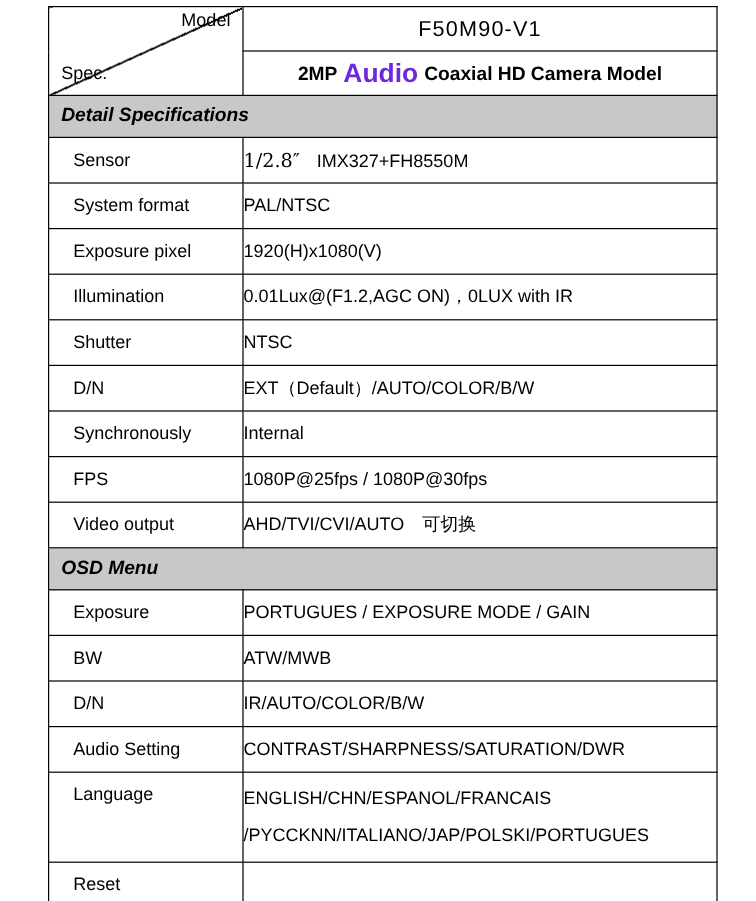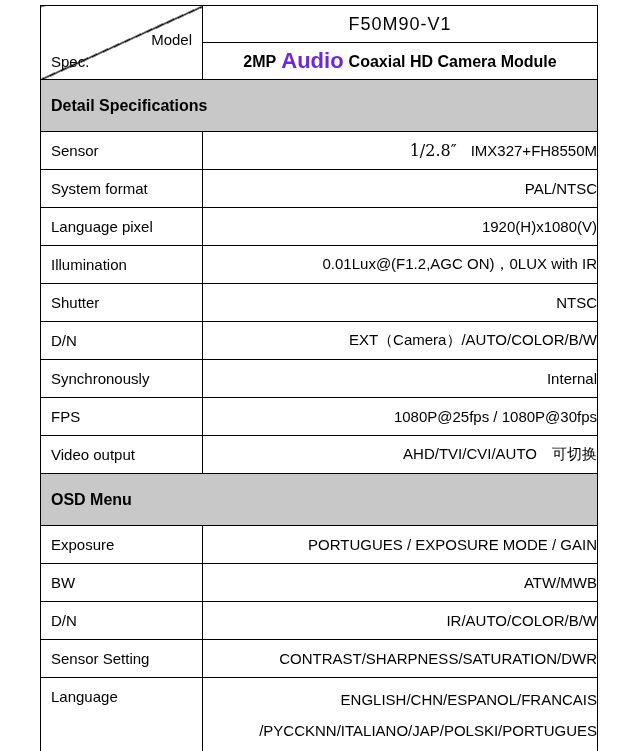--- a/index.html
+++ b/index.html
@@ -25,21 +25,21 @@
   td.diag-cell {
     position: relative;
     background:
       linear-gradient(to bottom right,
         rgba(0,0,0,0) calc(50% - 0.8px),
         #000 calc(50% - 0.8px),
         #000 calc(50% + 0.8px),
         rgba(0,0,0,0) calc(50% + 0.8px));
     font-size: 15px;
   }
-  .diag-model { position: absolute; top: 25px; right: 10px; }
+  .diag-model { position: absolute; top: 3px; right: 10px; }
   .diag-spec  { position: absolute; bottom: 9px; left: 10px; }
   td.model-cell {
     text-align: center;
     font-weight: normal;
     font-size: 18px;
     letter-spacing: 1px;
   }
   td.subtitle-cell {
     text-align: center;
     font-weight: bold;
@@ -47,39 +47,39 @@
     white-space: nowrap;
   }
   td.subtitle-cell .audio-red {
     color: #6d28d9;
     font-size: 22px;
     margin: 0 5px;
     vertical-align: -1px;
   }
 
   
-  tr.section-row { height: 52px; }
+  tr.section-row { height: 35px; font-style: italic; }
   tr.section-row td {
     background: #C8C8C8;
     font-weight: bold;
     font-size: 16px;
     padding-left: 10px;
   }
 
   
   tr.data-row { height: 38px; }
   tr.lang-row { height: 74px; }
   td.label-cell {
-    padding-left: 10px;
+    padding-left: 20px;
     font-size: 15px;
     vertical-align: middle;
   }
   td.label-cell.top-align { vertical-align: top; padding-top: 10px; }
   td.value-cell {
-    text-align: right;
+    text-align: left;
     font-size: 15px;
     vertical-align: middle;
   }
   td.value-cell .serif {
     font-family: "DejaVu Serif", "Liberation Serif", serif;
     font-size: 16px;
   }
   td.value-cell .after-prefix { margin-left: 14px; }
   td.value-cell.multi { padding: 6px 0; }
   td.value-cell.multi .value-line {
@@ -97,49 +97,49 @@
       </colgroup>
     <tbody id="tbody">
       <tr class="hrow">
         <td class="diag-cell" rowspan="2">
           <span class="diag-model">Model</span>
           <span class="diag-spec">Spec.</span>
         </td>
         <td class="model-cell">F50M90-V1</td>
       </tr>
       <tr class="hrow">
-        <td class="subtitle-cell"><span>2MP</span><span class="audio-red">Audio</span><span>Coaxial HD Camera Module</span></td>
+        <td class="subtitle-cell"><span>2MP</span><span class="audio-red">Audio</span><span>Coaxial HD Camera Model</span></td>
       </tr>
 
     <tr class="section-row">
           <td colspan="2">Detail Specifications</td>
         </tr>
         <tr class="data-row">
           <td class="label-cell">Sensor</td>
           <td class="value-cell"><span class="serif">1/2.8″</span><span class="after-prefix">IMX327+FH8550M</span></td>
         </tr>
         <tr class="data-row">
           <td class="label-cell">System format</td>
           <td class="value-cell">PAL/NTSC</td>
         </tr>
         <tr class="data-row">
-          <td class="label-cell">Language pixel</td>
+          <td class="label-cell">Exposure pixel</td>
           <td class="value-cell">1920(H)x1080(V)</td>
         </tr>
         <tr class="data-row">
           <td class="label-cell">Illumination</td>
           <td class="value-cell">0.01Lux@(F1.2,AGC ON)，0LUX with IR</td>
         </tr>
         <tr class="data-row">
           <td class="label-cell">Shutter</td>
           <td class="value-cell">NTSC</td>
         </tr>
         <tr class="data-row">
           <td class="label-cell">D/N</td>
-          <td class="value-cell">EXT（Camera）/AUTO/COLOR/B/W</td>
+          <td class="value-cell">EXT（Default）/AUTO/COLOR/B/W</td>
         </tr>
         <tr class="data-row">
           <td class="label-cell">Synchronously</td>
           <td class="value-cell">Internal</td>
         </tr>
         <tr class="data-row">
           <td class="label-cell">FPS</td>
           <td class="value-cell">1080P@25fps / 1080P@30fps</td>
         </tr>
         <tr class="data-row">
@@ -155,21 +155,21 @@
         </tr>
         <tr class="data-row">
           <td class="label-cell">BW</td>
           <td class="value-cell">ATW/MWB</td>
         </tr>
         <tr class="data-row">
           <td class="label-cell">D/N</td>
           <td class="value-cell">IR/AUTO/COLOR/B/W</td>
         </tr>
         <tr class="data-row">
-          <td class="label-cell">Sensor Setting</td>
+          <td class="label-cell">Audio Setting</td>
           <td class="value-cell">CONTRAST/SHARPNESS/SATURATION/DWR</td>
         </tr>
         <tr class="data-row lang-row">
           <td class="label-cell top-align">Language</td>
           <td class="value-cell multi">
             <div class="value-line">ENGLISH/CHN/ESPANOL/FRANCAIS</div>
             <div class="value-line">/PYCCKNN/ITALIANO/JAP/POLSKI/PORTUGUES</div>
           </td>
         </tr>
         <tr class="data-row">

